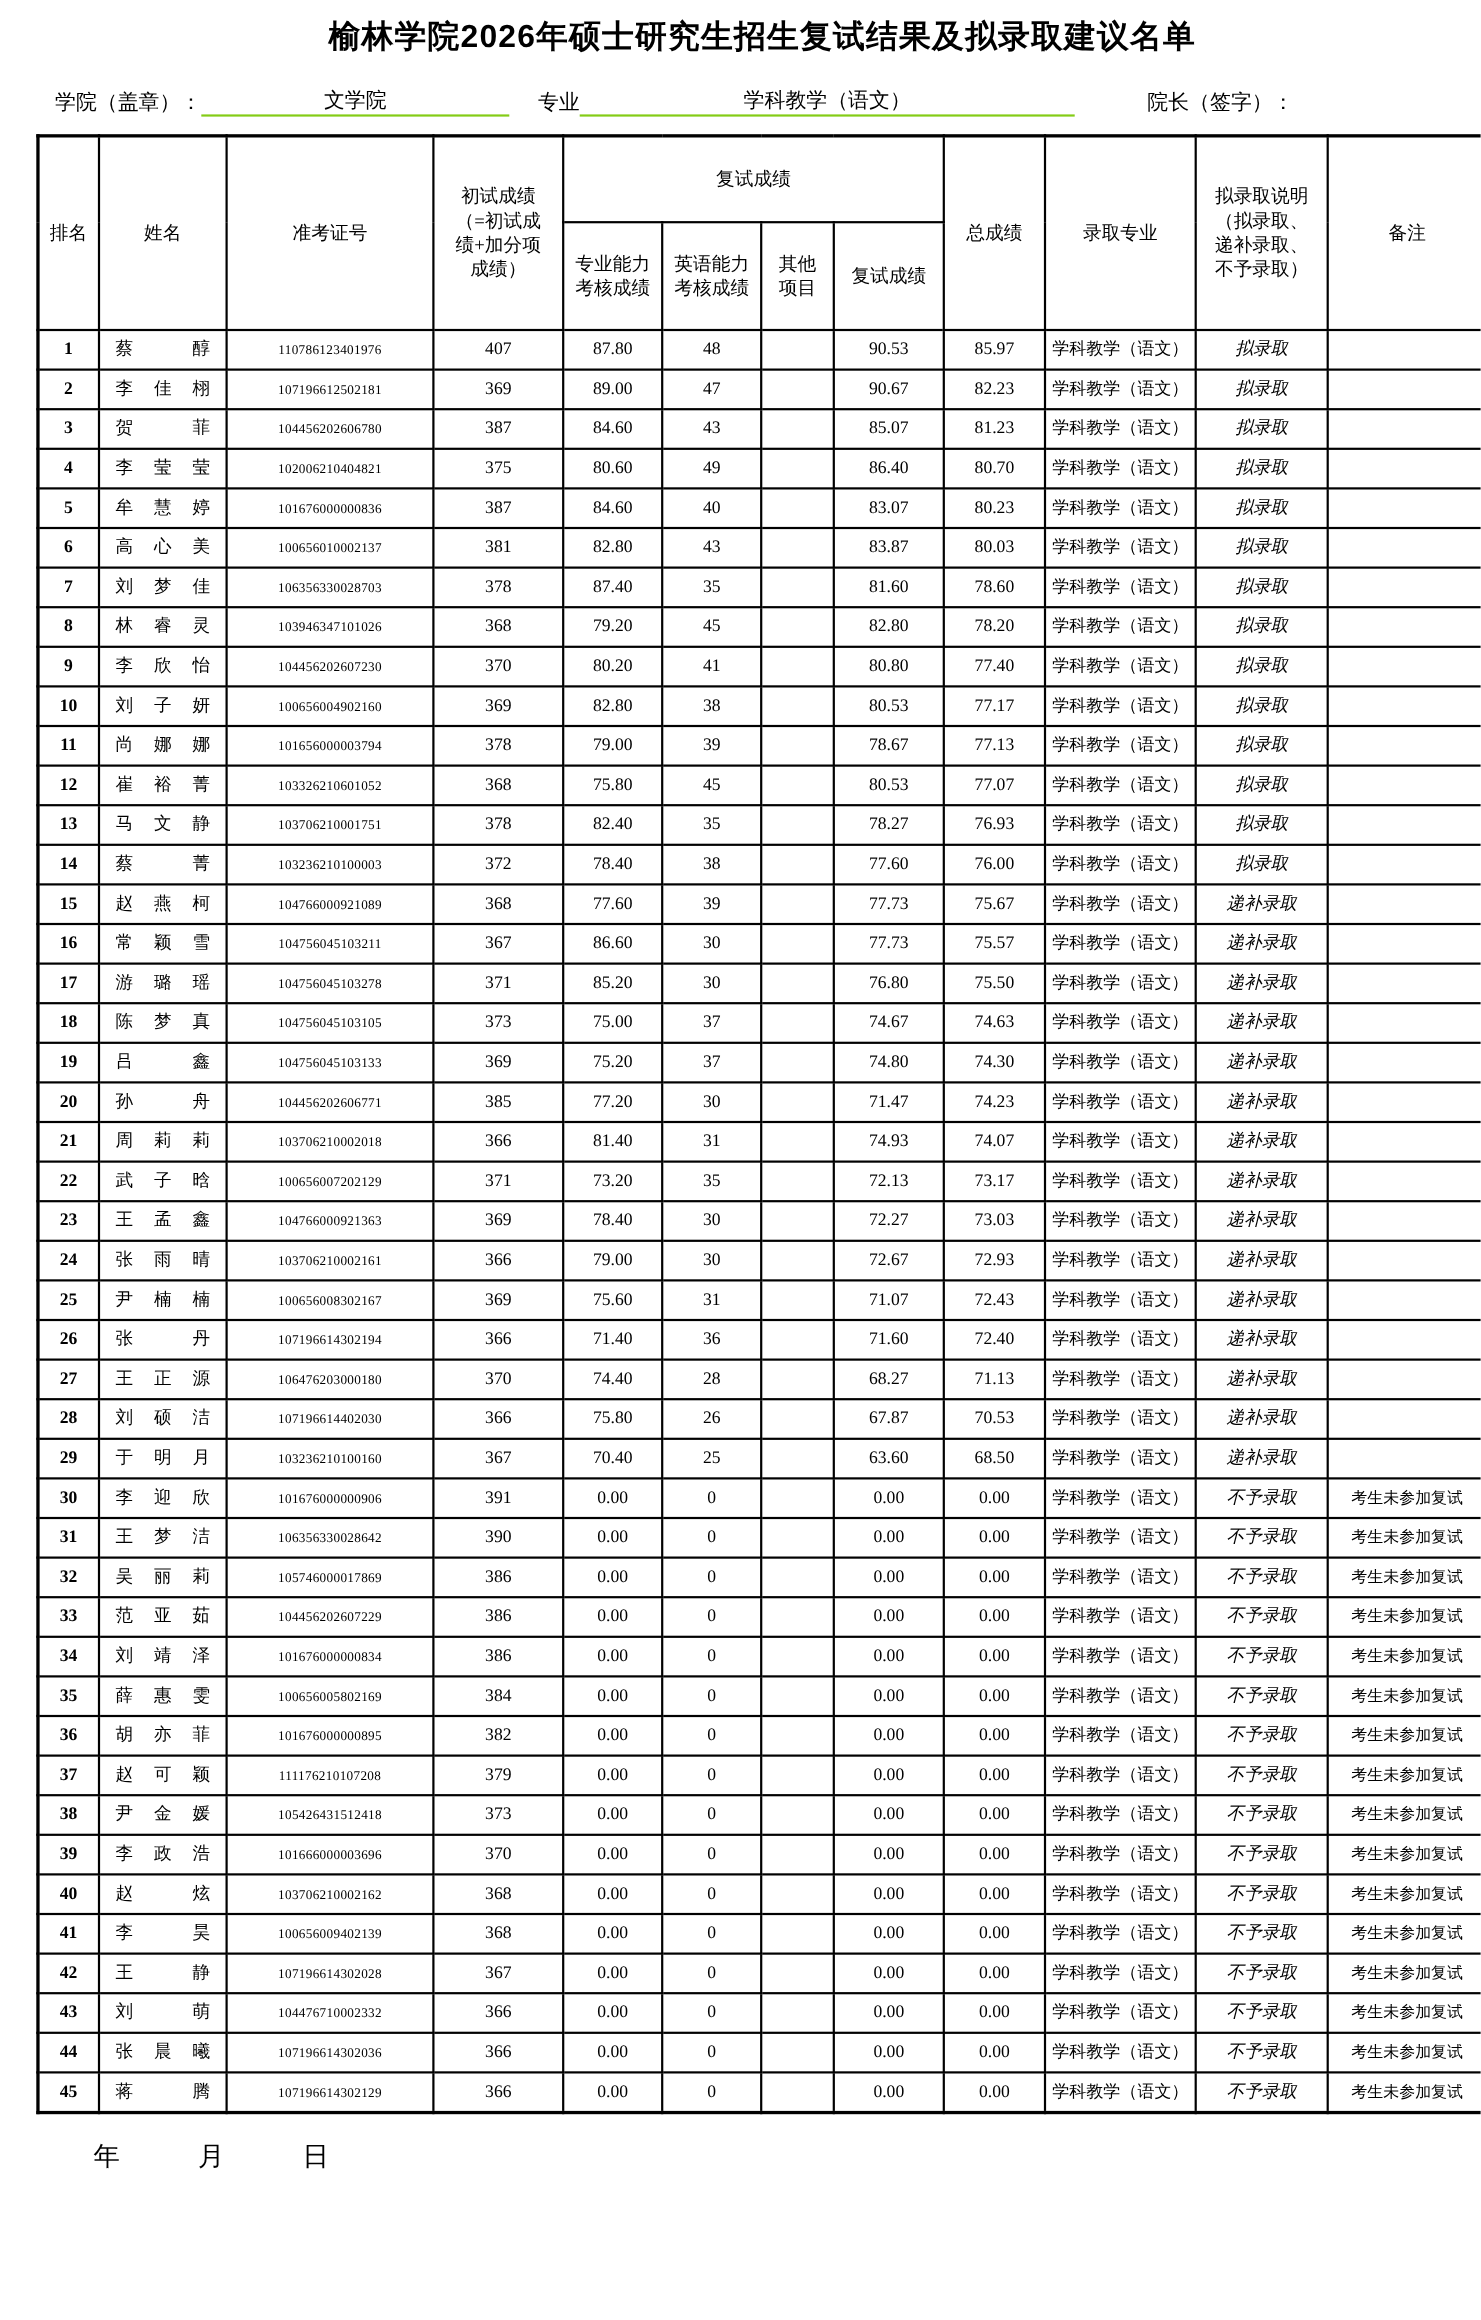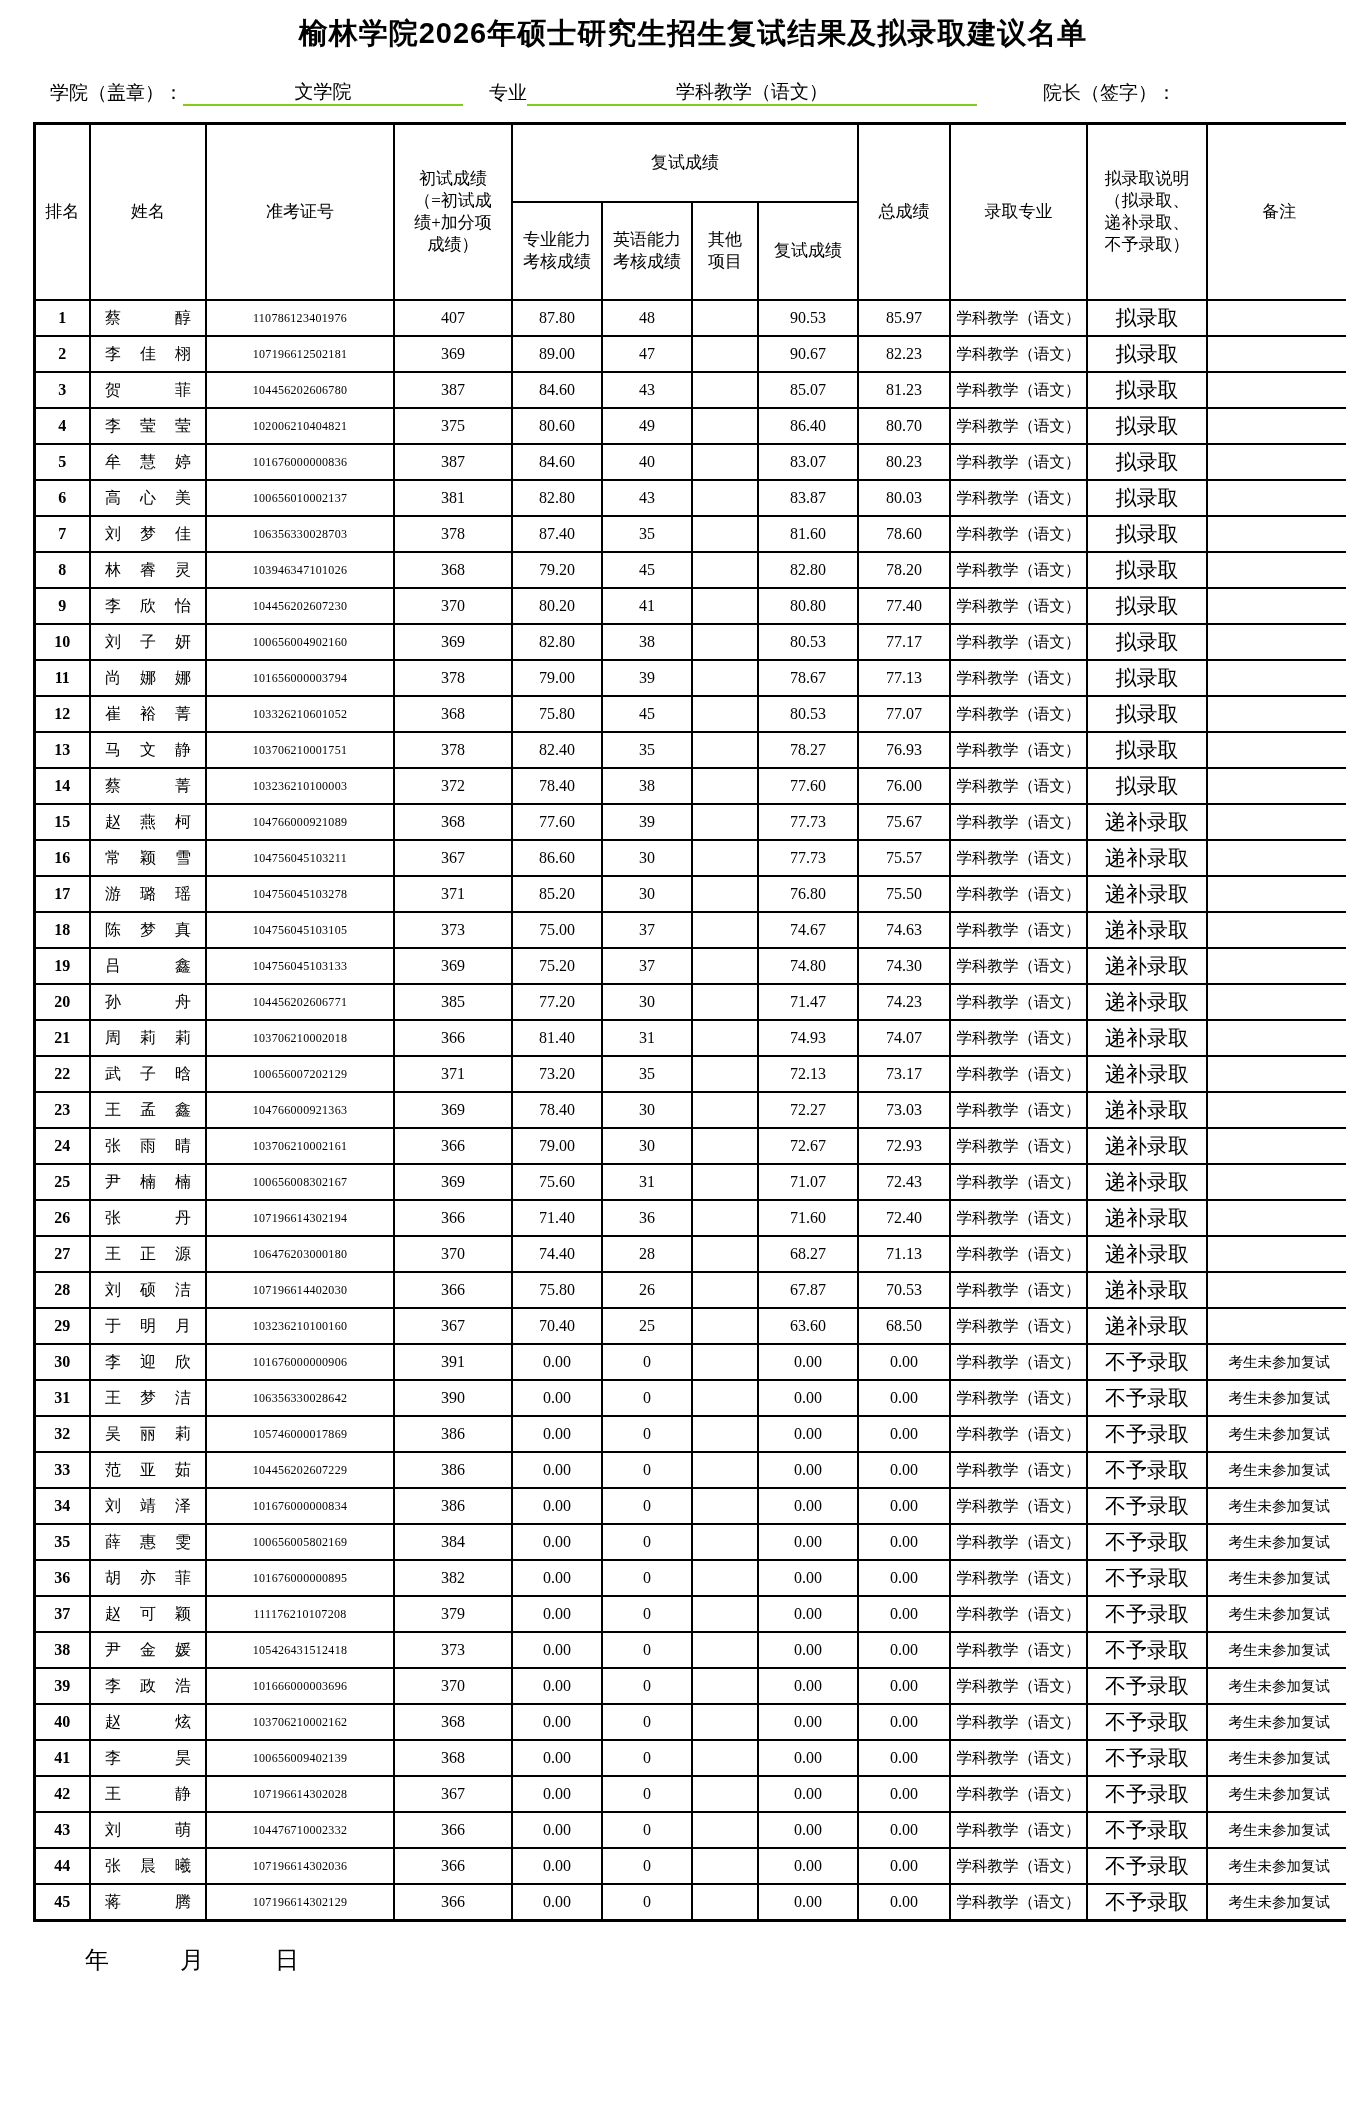--- a/index.html
+++ b/index.html
@@ -68,21 +68,21 @@
     line-height: 18px;
   }
   tbody td.rank { font-weight: 700; font-size: 16px; }
   tbody td.name {
     padding: 0 14px;
     text-align: center;
     text-align-last: justify;
   }
   tbody td.exam { font-size: 12px; letter-spacing: 0.3px; }
   tbody td.major { font-size: 15.5px; }
-  tbody td.status { font-size: 21px; }
+  tbody td.status { font-size: 16px; font-style: italic; }
   tbody td.remark { font-size: 14.5px; }
 
   .notes { margin: 18px 0 0 16px; }
   .note {
     font-size: 15px;
     line-height: 20px;
     margin-bottom: 13px;
     white-space: nowrap;
   }
   .note.bold { font-weight: 700; }

